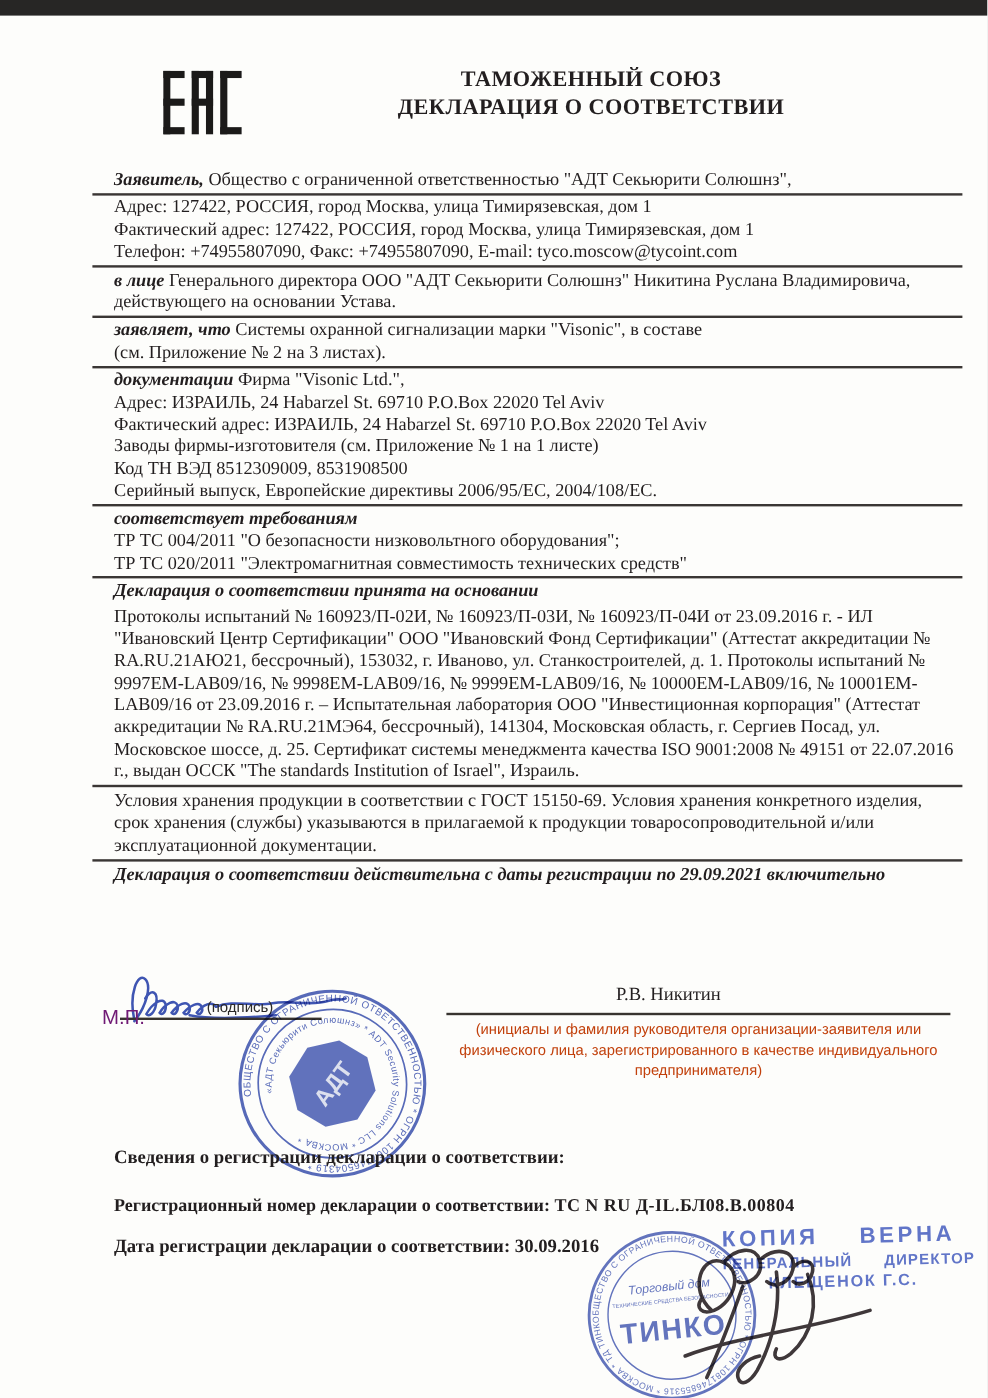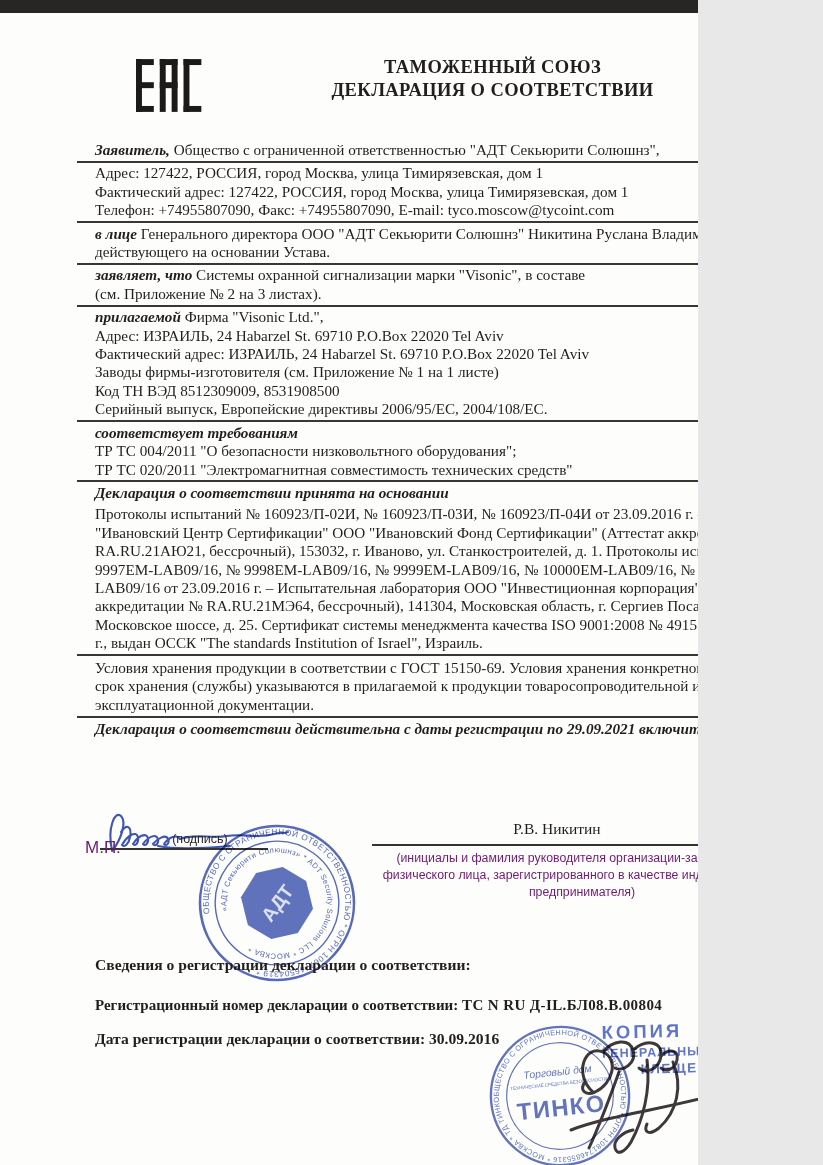--- a/index.html
+++ b/index.html
@@ -1,16 +1,16 @@
 <!DOCTYPE html>
 <html lang="ru"><head>
 <meta charset="utf-8">
 <style>
   html,body{margin:0;padding:0;background:#e8e8e8;}
-  .page{position:relative;width:698px;height:1165px;background:#fdfdfb;overflow:hidden;
+  .page{position:relative;width:823px;height:1165px;background:#fdfdfb;overflow:hidden;
         color:#221e1f;font-family:"Liberation Serif",serif;}
   .topstrip{position:absolute;top:0;left:0;width:100%;height:13px;background:#272625;}
   
   .eac{position:absolute;left:136px;top:57px;width:66px;height:57px;}
   .titles{position:absolute;left:255px;top:56px;width:475px;text-align:center;
           font-weight:bold;font-size:18.5px;line-height:23px;letter-spacing:.4px;}
   
   .body{position:absolute;left:95px;top:141px;width:701px;font-size:15.2px;line-height:18.4px;}
   .row{white-space:normal;}
   .b{font-weight:bold;font-style:italic;}
@@ -20,21 +20,21 @@
   .validity{margin-top:2px;}
   
   .sig-left-line{position:absolute;left:100px;top:848px;width:168px;border-top:2.2px solid #37332f;}
   .sig-left-caption{position:absolute;left:120px;top:832px;width:160px;text-align:center;
       font-family:"Liberation Sans",sans-serif;font-size:12.5px;color:#2b2a28;}
   .mp{position:absolute;left:85px;top:838px;font-family:"Liberation Sans",sans-serif;font-size:17px;color:#701a75;}
   .sig-right{position:absolute;left:372px;top:820px;width:420px;}
   .sig-right .name{text-align:center;font-size:15.5px;padding-right:50px;}
   .sig-right .line{border-top:2.2px solid #37332f;margin-top:6px;}
   .sig-right .caption{margin-top:4px;text-align:center;font-family:"Liberation Sans",sans-serif;
-      font-size:12.3px;line-height:17px;color:#701a75;}
+      font-size:12.3px;line-height:17px;color:#c2410c;}
   
   .reg-heading{position:absolute;left:95px;top:956px;font-weight:bold;font-size:15.6px;}
   .reg-number{position:absolute;left:95px;top:997px;font-weight:bold;font-size:15px;}
   .reg-number .val{letter-spacing:.4px;}
   .reg-date{position:absolute;left:95px;top:1030px;font-weight:bold;font-size:15.6px;}
   
   .stamp{position:absolute;mix-blend-mode:multiply;}
   .adt-stamp{left:196px;top:822px;width:162px;height:162px;transform:rotate(-9deg);opacity:.88;}
   .tinko-stamp{left:486px;top:1022px;width:148px;height:148px;transform:rotate(-6deg);opacity:.82;}
   .sig-blue{position:absolute;left:98px;top:806px;width:195px;height:48px;mix-blend-mode:multiply;}
@@ -79,21 +79,21 @@
     <hr class="rule">
     <div class="row">Адрес: 127422, РОССИЯ, город Москва, улица Тимирязевская, дом 1</div>
     <div class="row">Фактический адрес: 127422, РОССИЯ, город Москва, улица Тимирязевская, дом 1</div>
     <div class="row">Телефон: +74955807090, Факс: +74955807090, E-mail: tyco.moscow@tycoint.com</div>
     <hr class="rule">
     <div class="row"><span class="b">в лице</span> <span>Генерального директора ООО "АДТ Секьюрити Солюшнз" Никитина Руслана Владимировича, действующего на основании Устава.</span></div>
     <hr class="rule">
     <div class="row"><span class="b">заявляет, что</span> <span>Системы охранной сигнализации марки "Visonic", в составе</span></div>
     <div class="row">(см. Приложение № 2 на 3 листах).</div>
     <hr class="rule">
-    <div class="row"><span class="b">прилагаемой</span> <span>Фирма "Visonic Ltd.",</span></div>
+    <div class="row"><span class="b">документации</span> <span>Фирма "Visonic Ltd.",</span></div>
     <div class="row">Адрес: ИЗРАИЛЬ, 24 Habarzel St. 69710 P.O.Box 22020 Tel Aviv</div>
     <div class="row">Фактический адрес: ИЗРАИЛЬ, 24 Habarzel St. 69710 P.O.Box 22020 Tel Aviv</div>
     <div class="row">Заводы фирмы-изготовителя (см. Приложение № 1 на 1 листе)</div>
     <div class="row">Код ТН ВЭД 8512309009, 8531908500</div>
     <div class="row">Серийный выпуск, Европейские директивы 2006/95/ЕС, 2004/108/ЕС.</div>
     <hr class="rule">
     <div class="row b">соответствует требованиям</div>
     <div class="row">ТР ТС 004/2011 "О безопасности низковольтного оборудования";</div>
     <div class="row">ТР ТС 020/2011 "Электромагнитная совместимость технических средств"</div>
     <hr class="rule">

